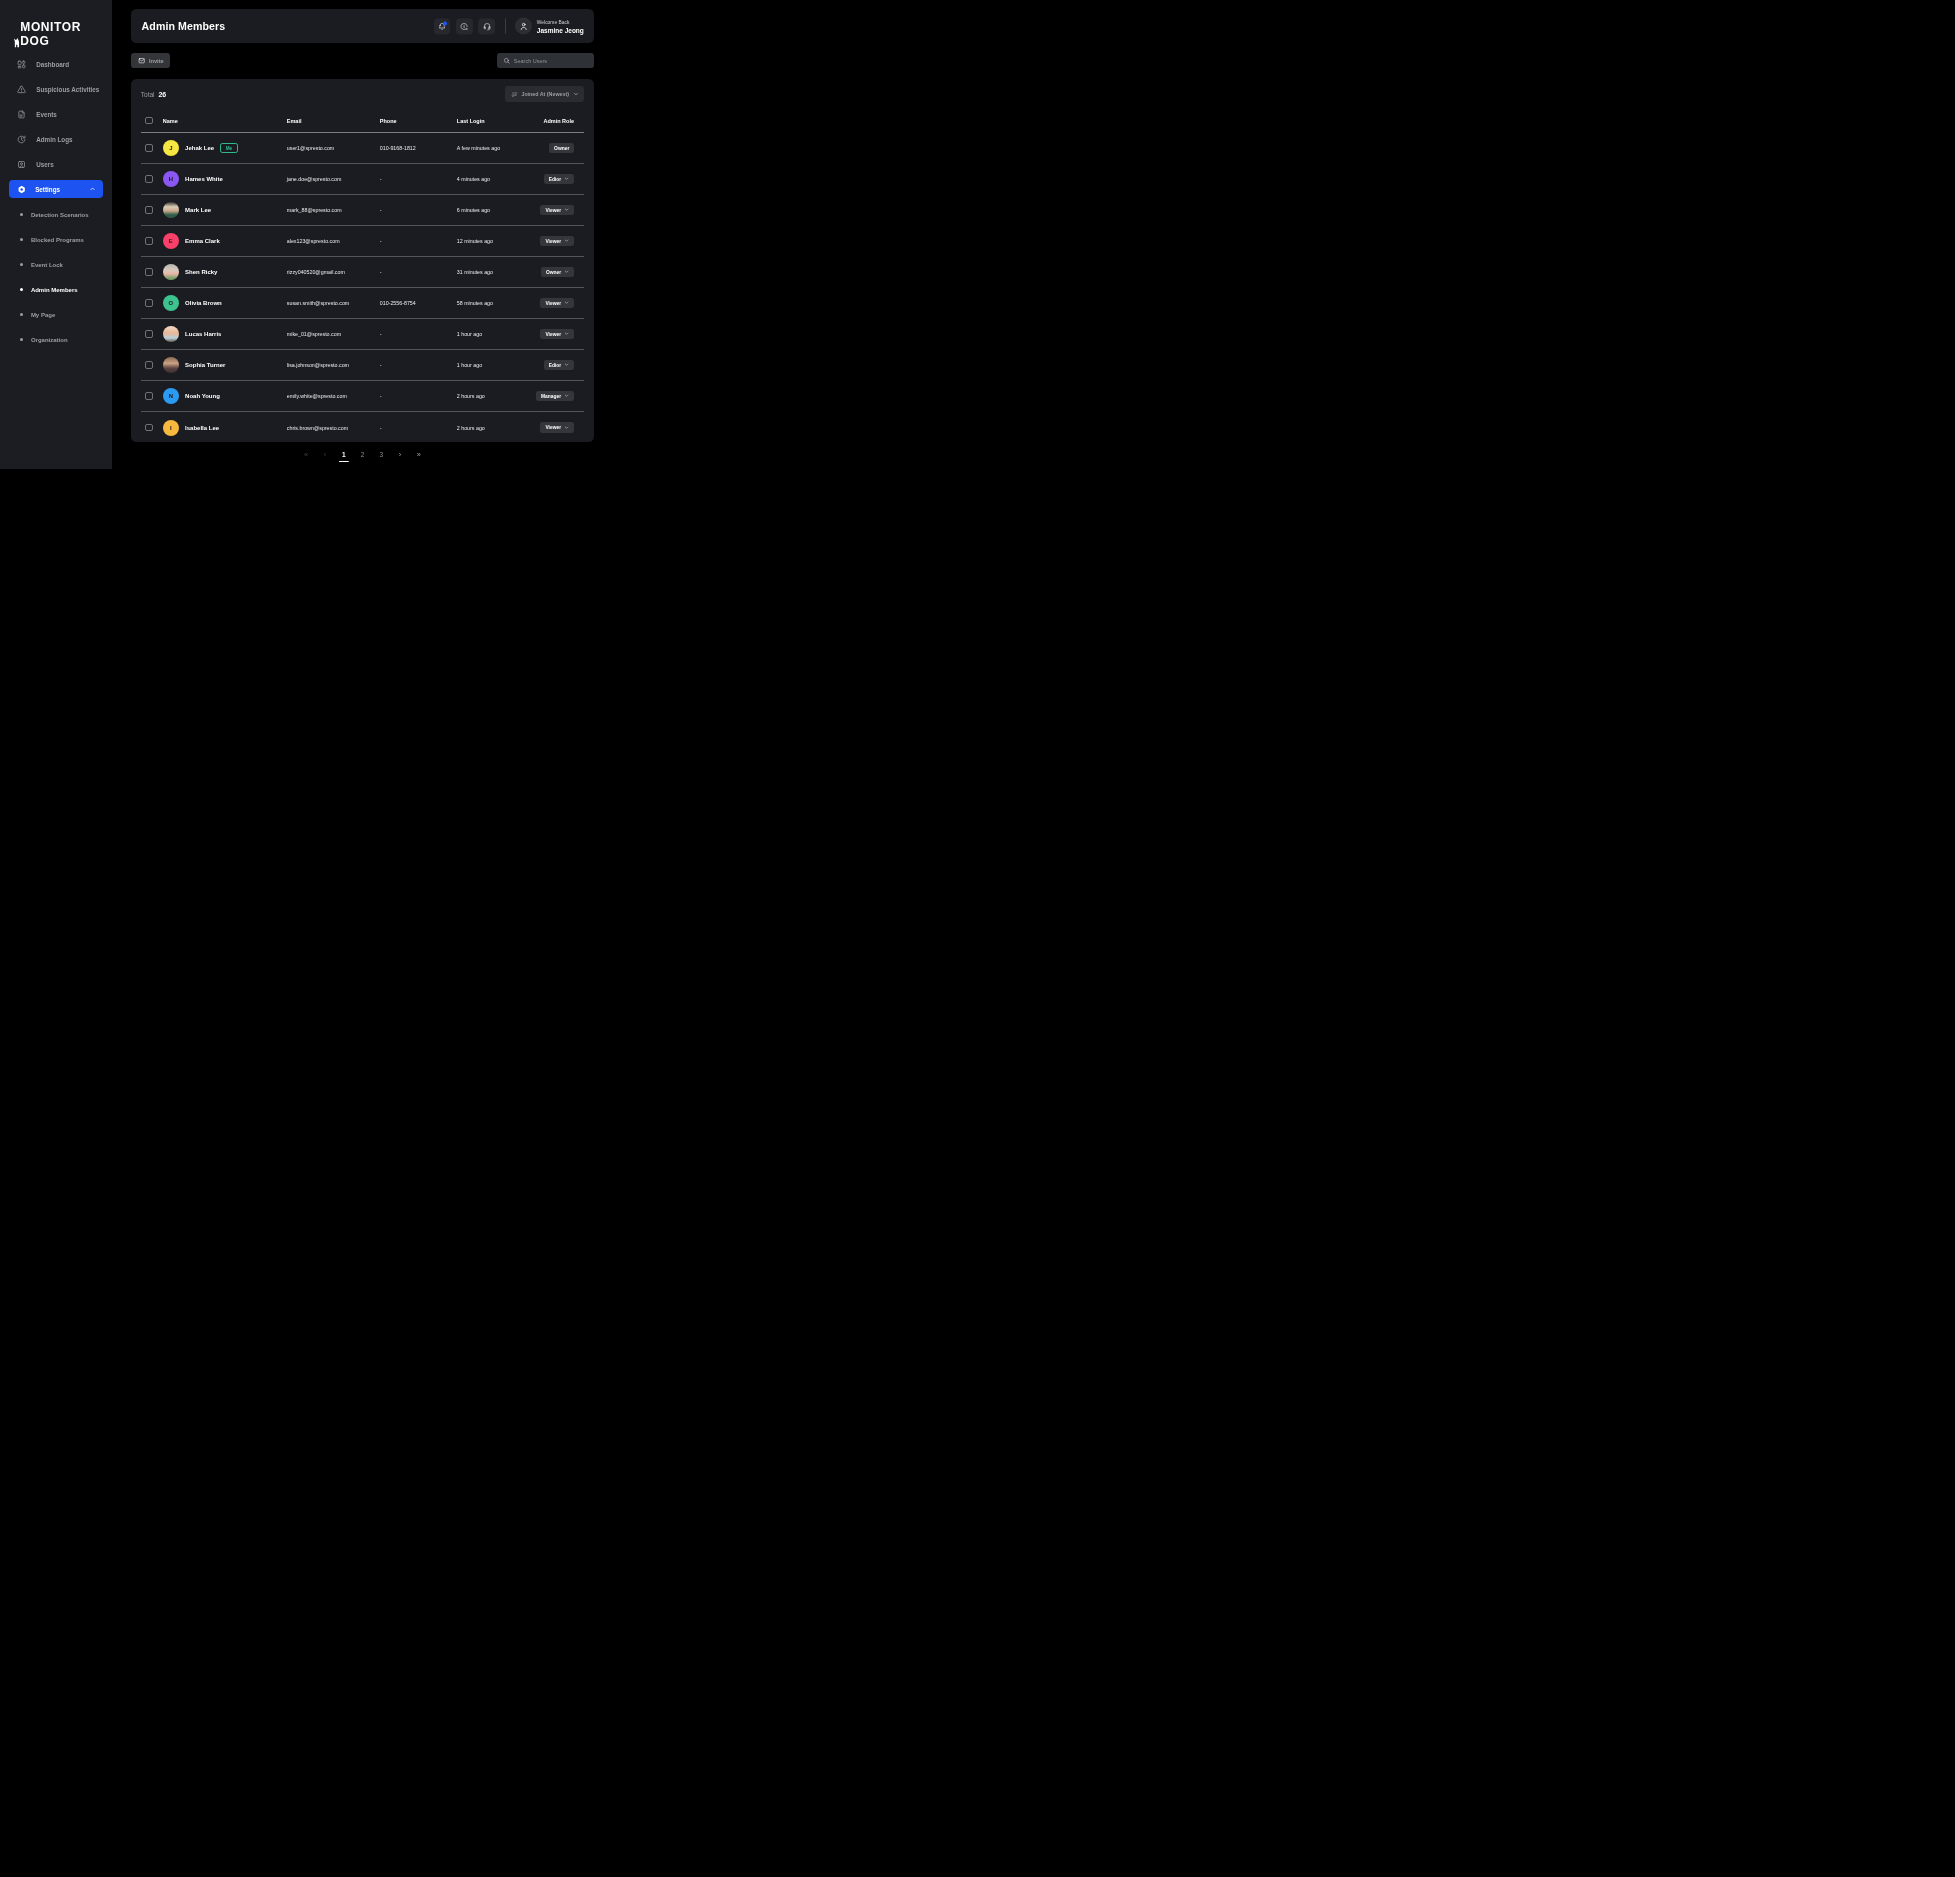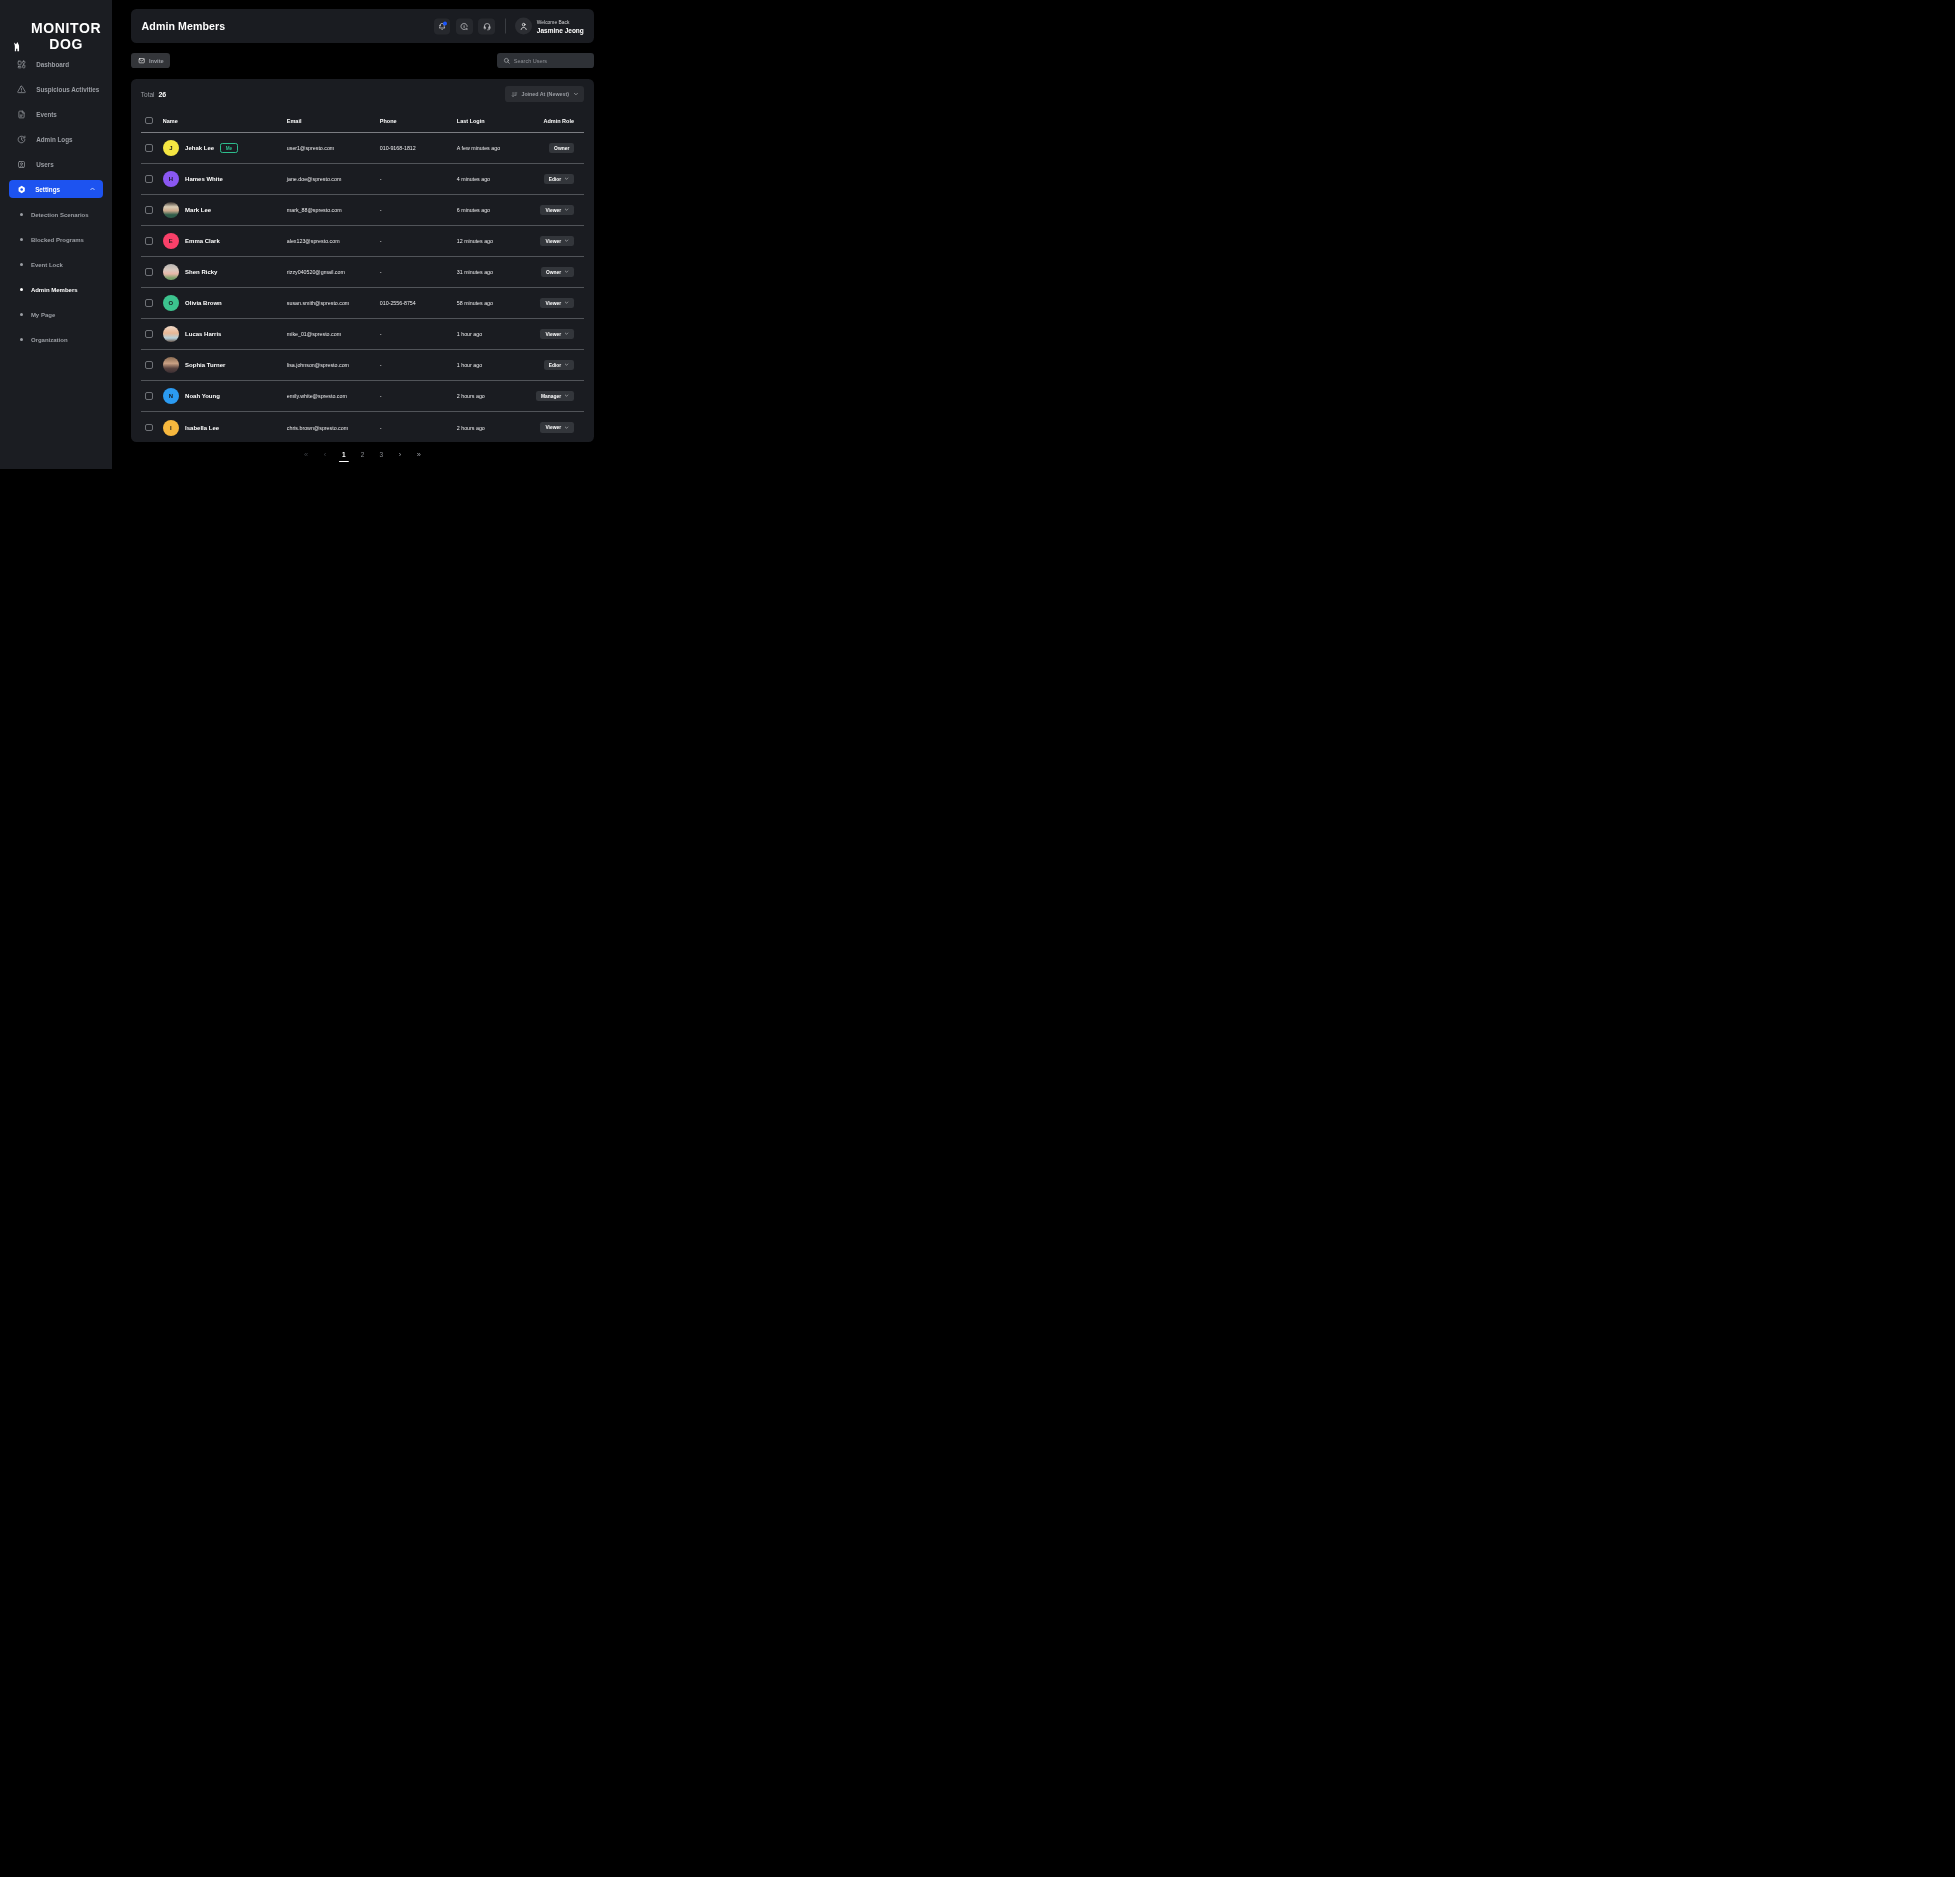--- a/index.html
+++ b/index.html
@@ -9,21 +9,21 @@
     font-family:"Liberation Sans", sans-serif;
     color:#fff;
     position:relative;
     overflow:hidden;
   }
   svg { display:block; }
 
   
   .sidebar { position:absolute; left:0; top:0; width:112px; height:469px; background:#1b1d22; }
   .logo { position:absolute; left:14px; top:19.6px; display:flex; align-items:flex-end; gap:0.4px; }
-  .logo-text { font-weight:900; font-size:14px; letter-spacing:0.6px; color:#fff;text-align:center; }
+  .logo-text { font-weight:900; font-size:12px; letter-spacing:0.6px; color:#fff; }
   .nav { position:absolute; top:52px; left:0; right:0; }
   .nav-item { display:flex; align-items:center; gap:10.2px; height:25px; padding-left:17px;
     color:#9b9ea4; font-size:6.3px; font-weight:700; cursor:pointer; }
   .nav-item .nicon { color:#9b9ea4; }
   .nav-item-active { margin:3.1px 9.4px; height:18.4px; border-radius:3.9px; background:#1d53f0;
     color:#fff; padding-left:7.8px; gap:8.6px; position:relative; }
   .nav-chevron { position:absolute; right:7px; top:50%; transform:translateY(-50%); color:#fff; }
   .subnav { margin-top:3.9px; }
   .sub-item { display:flex; align-items:center; height:25px; padding-left:19.6px; gap:8.2px;
     color:#9b9ea4; font-size:6px; font-weight:700; cursor:pointer; }

